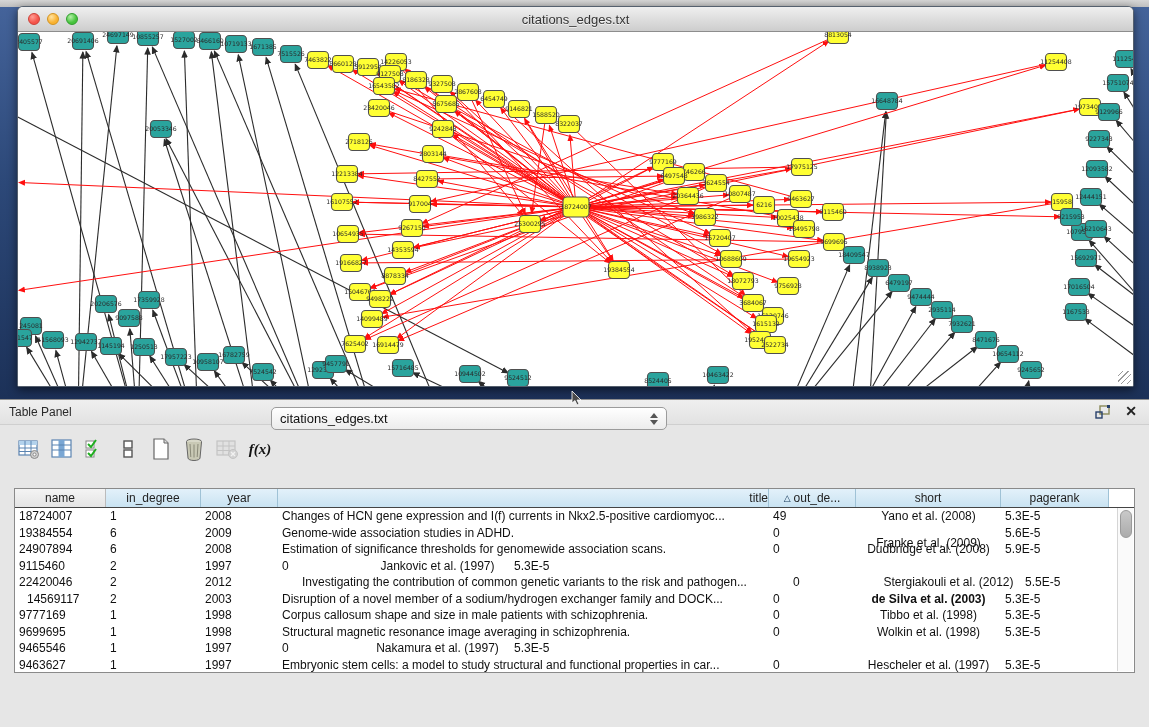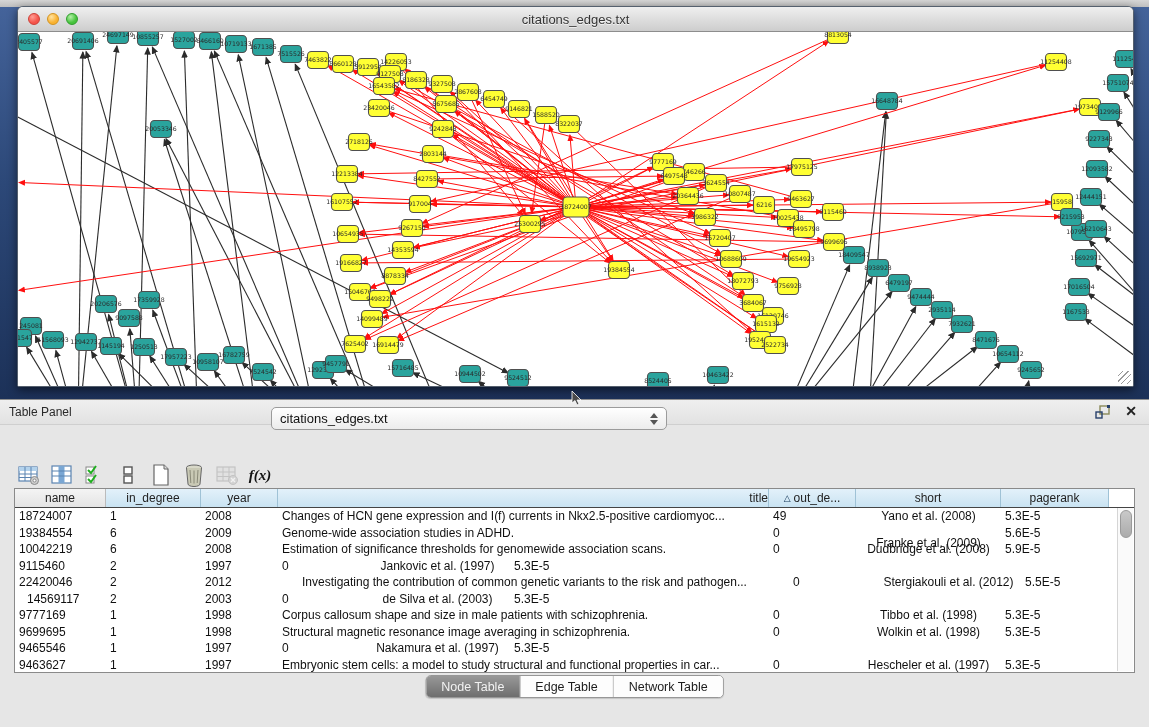--- a/index.html
+++ b/index.html
@@ -30,21 +30,21 @@
   .cursor{position:absolute;left:571px;top:391px;z-index:30}
 
   
   .table-panel{position:absolute;left:0;top:399px;width:1149px;height:328px;background:#e6e6e6;border-top:1px solid #8f8f8f}
   .tp-titlebar{position:absolute;left:0;top:0;width:100%;height:24px;background:linear-gradient(#efefef,#e2e2e2);
                border-bottom:1px solid #cfcfcf}
   .tp-title{position:absolute;left:9px;top:5px;font-size:12px;color:#2a2a2a}
   .tp-float{position:absolute;right:38px;top:5px;width:16px;height:14px;cursor:pointer}
   .tp-close{position:absolute;right:12px;top:3px;font-size:14px;font-weight:bold;color:#222;cursor:pointer}
 
-  .toolbar{position:absolute;left:14px;top:60px;height:36px;display:flex;align-items:flex-start}
+  .toolbar{position:absolute;left:14px;top:28px;height:36px;display:flex;align-items:flex-end}
   .tb-btn{width:30px;height:30px;margin-right:3px;display:flex;align-items:center;justify-content:center;
           border:none;background:transparent;padding:0;cursor:pointer}
   .tb-btn.disabled{opacity:.45}
   .fx{font-size:15px;font-style:italic;font-family:"Liberation Serif",serif;color:#111;font-weight:bold}
   .combo{position:absolute;left:271px;top:7px;width:396px;height:23px;border:1px solid #9b9b9b;border-radius:5px;
          background:linear-gradient(#ffffff,#ececec);display:flex;align-items:center;padding:0 8px;box-sizing:border-box;cursor:pointer}
   .combo-text{flex:1;font-size:13px;color:#111;overflow:hidden;white-space:nowrap}
   .combo-arrows{display:flex;flex-direction:column;align-items:center;gap:2px}
   .tri-up{width:0;height:0;border-left:4px solid transparent;border-right:4px solid transparent;border-bottom:5px solid #555}
   .tri-dn{width:0;height:0;border-left:4px solid transparent;border-right:4px solid transparent;border-top:5px solid #555}
@@ -623,21 +623,21 @@
         <div class="trow">
           <div class="tcell" style="width: 91px;">19384554</div>
           <div class="tcell" style="width: 95px;">6</div>
           <div class="tcell" style="width: 77px;">2009</div>
           <div class="tcell" style="width: 491px;">Genome-wide association studies in ADHD.</div>
           <div class="tcell" style="width: 87px;">0</div>
           <div class="tcell center" style="width: 145px; margin-top: 21px;">Franke et al. (2009)</div>
           <div class="tcell" style="width: 108px;">5.6E-5</div>
         </div>
         <div class="trow">
-          <div class="tcell" style="width: 91px;">10042219</div>
+          <div class="tcell" style="width: 91px;">24907894</div>
           <div class="tcell" style="width: 95px;">6</div>
           <div class="tcell" style="width: 77px;">2008</div>
           <div class="tcell" style="width: 491px;">Estimation of significance thresholds for genomewide association scans.</div>
           <div class="tcell" style="width: 87px;">0</div>
           <div class="tcell center" style="width: 145px;">Dudbridge et al. (2008)</div>
           <div class="tcell" style="width: 108px;">5.9E-5</div>
         </div>
         <div class="trow">
           <div class="tcell" style="width: 91px;">9115460</div>
           <div class="tcell" style="width: 95px;">2</div>
@@ -652,22 +652,23 @@
           <div class="tcell" style="width: 77px;">2012</div>
           <div class="tcell" style="width: 491px; margin-left: 20px;">Investigating the contribution of common genetic variants to the risk and pathogen...</div>
           <div class="tcell" style="width: 87px;">0</div>
           <div class="tcell center" style="width: 145px;">Stergiakouli et al. (2012)</div>
           <div class="tcell" style="width: 108px;">5.5E-5</div>
         </div>
         <div class="trow">
           <div class="tcell" style="width: 91px; padding-left: 12px;">14569117</div>
           <div class="tcell" style="width: 95px;">2</div>
           <div class="tcell" style="width: 77px;">2003</div>
-          <div class="tcell" style="width: 87px;">0</div>
-          <div class="tcell center" style="width: 145px;">de Silva et al. (2003)</div>
+          <div class="tcell" style="width: 491px;">Disruption of a novel member of a sodium/hydrogen exchanger family and DOCK...</div>
+          <div class="tcell" style="width: 87px;">0</div>
+          <div class="tcell center" style="width: 145px; font-weight: bold;">de Silva et al. (2003)</div>
           <div class="tcell" style="width: 108px;">5.3E-5</div>
         </div>
         <div class="trow">
           <div class="tcell" style="width: 91px;">9777169</div>
           <div class="tcell" style="width: 95px;">1</div>
           <div class="tcell" style="width: 77px;">1998</div>
           <div class="tcell" style="width: 491px;">Corpus callosum shape and size in male patients with schizophrenia.</div>
           <div class="tcell" style="width: 87px;">0</div>
           <div class="tcell center" style="width: 145px;">Tibbo et al. (1998)</div>
           <div class="tcell" style="width: 108px;">5.3E-5</div>
@@ -697,19 +698,14 @@
           <div class="tcell" style="width: 87px;">0</div>
           <div class="tcell center" style="width: 145px;">Hescheler et al. (1997)</div>
           <div class="tcell" style="width: 108px;">5.3E-5</div>
         </div>
       </div>
     <div class="vscroll">
       <div class="vthumb"></div>
     </div>
   </div>
 
-  <div class="tabs" id="tabs">
-      <div class="tab selected">Node Table</div>
-      <div class="tab">Edge Table</div>
-      <div class="tab">Network Table</div>
-    </div>
 
 </div>
 
 </body></html>

